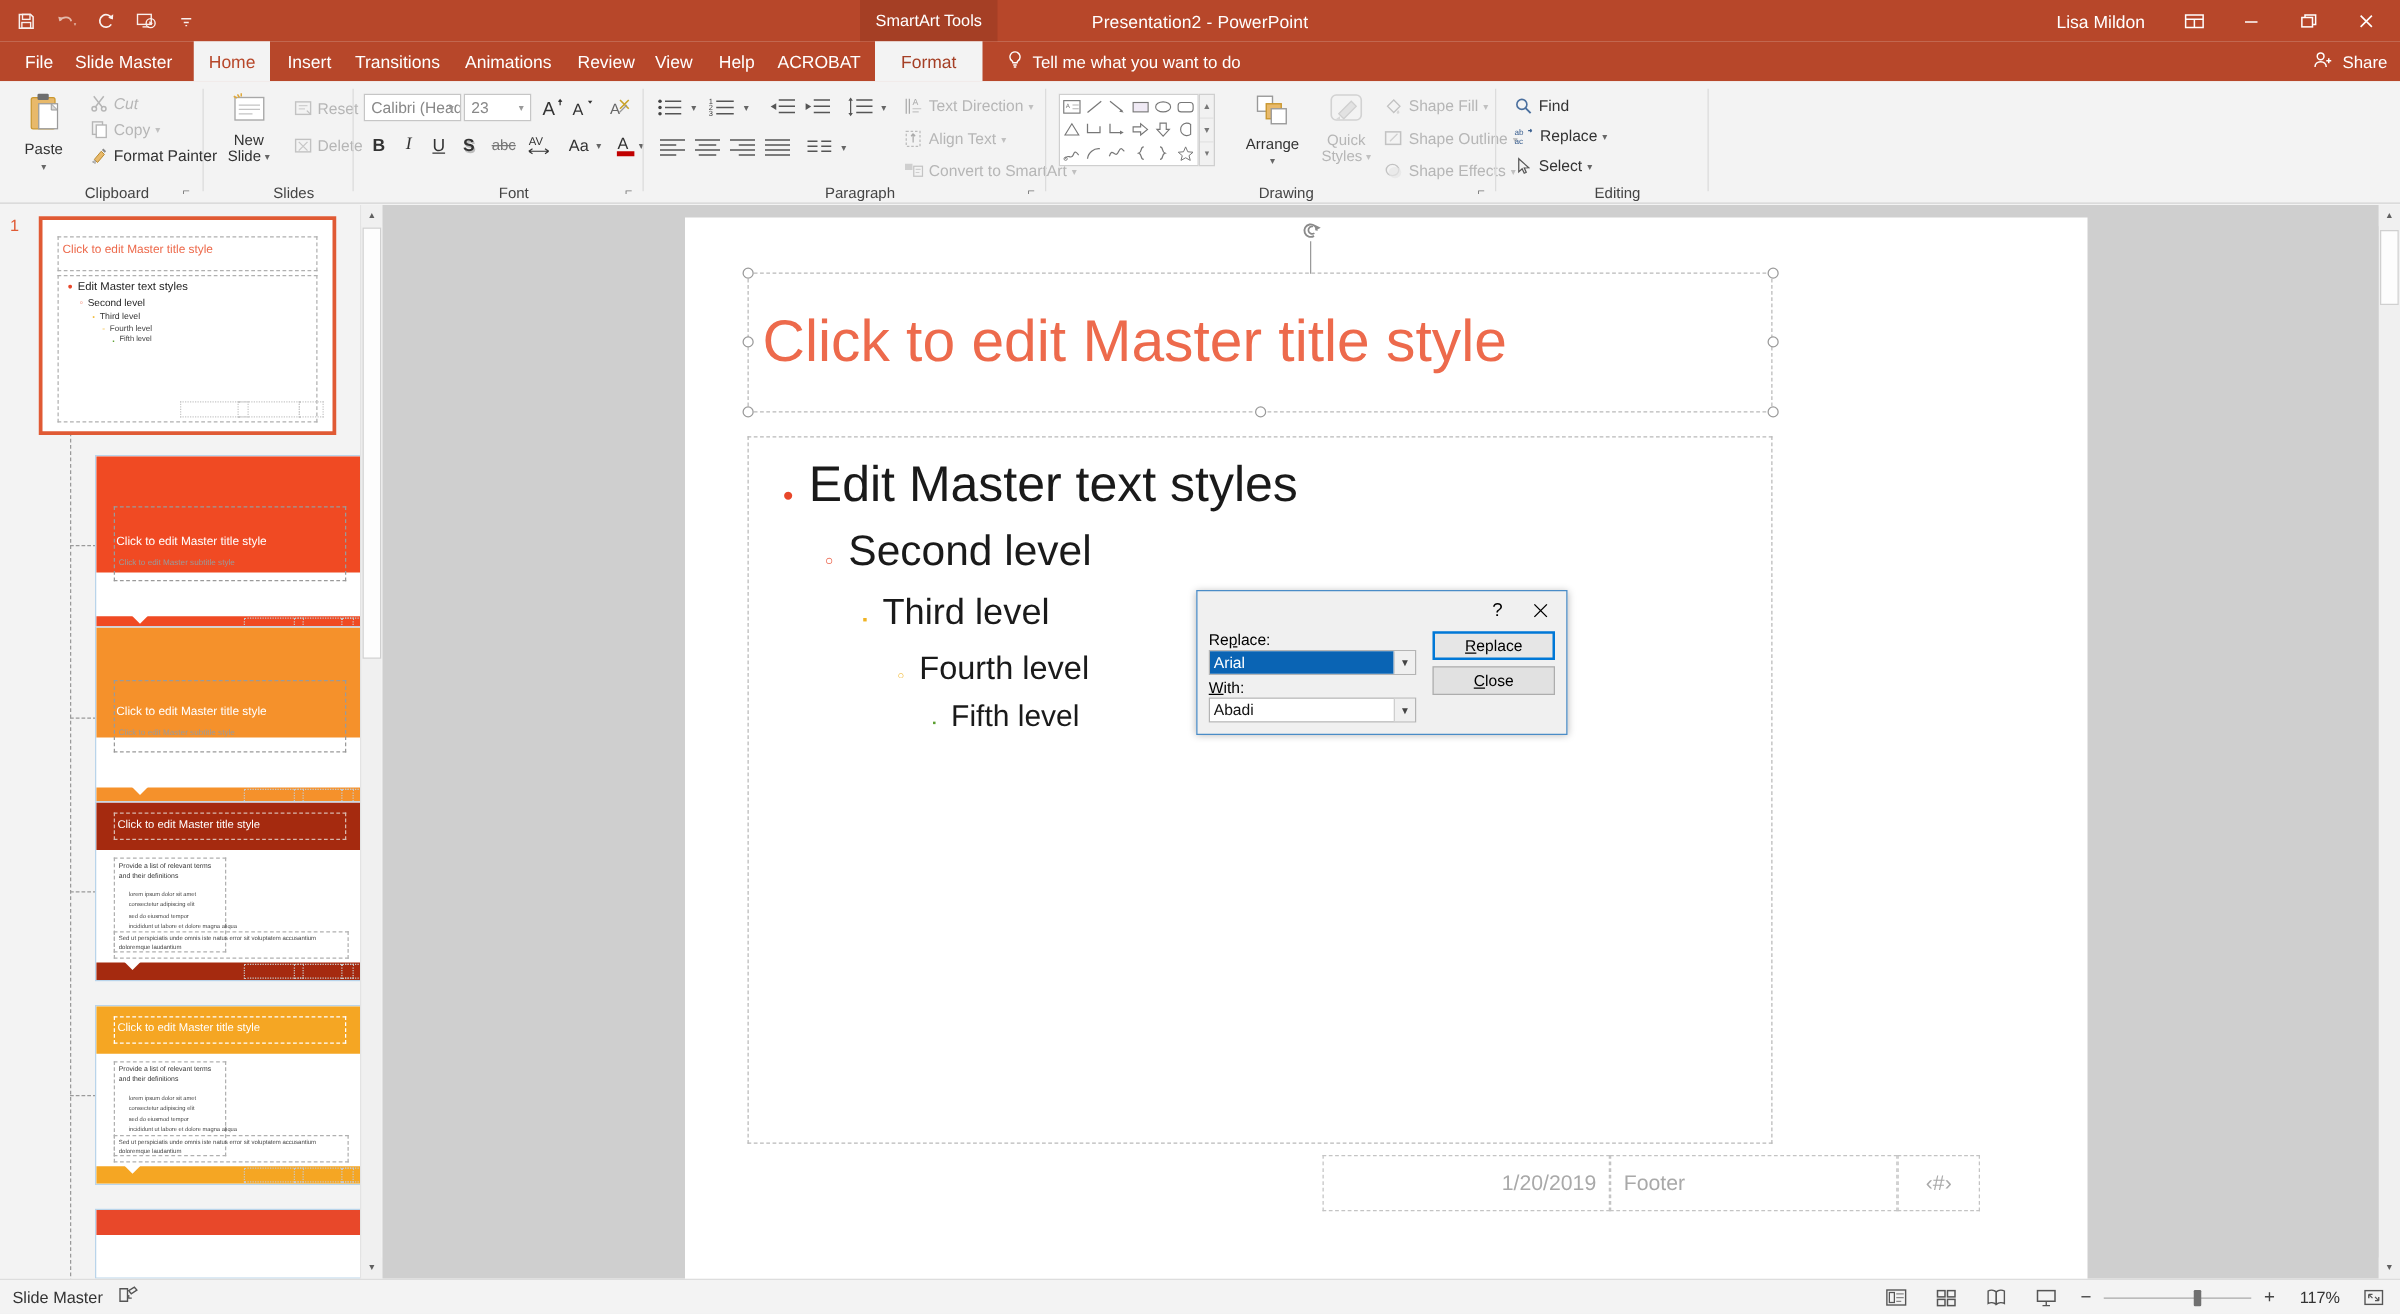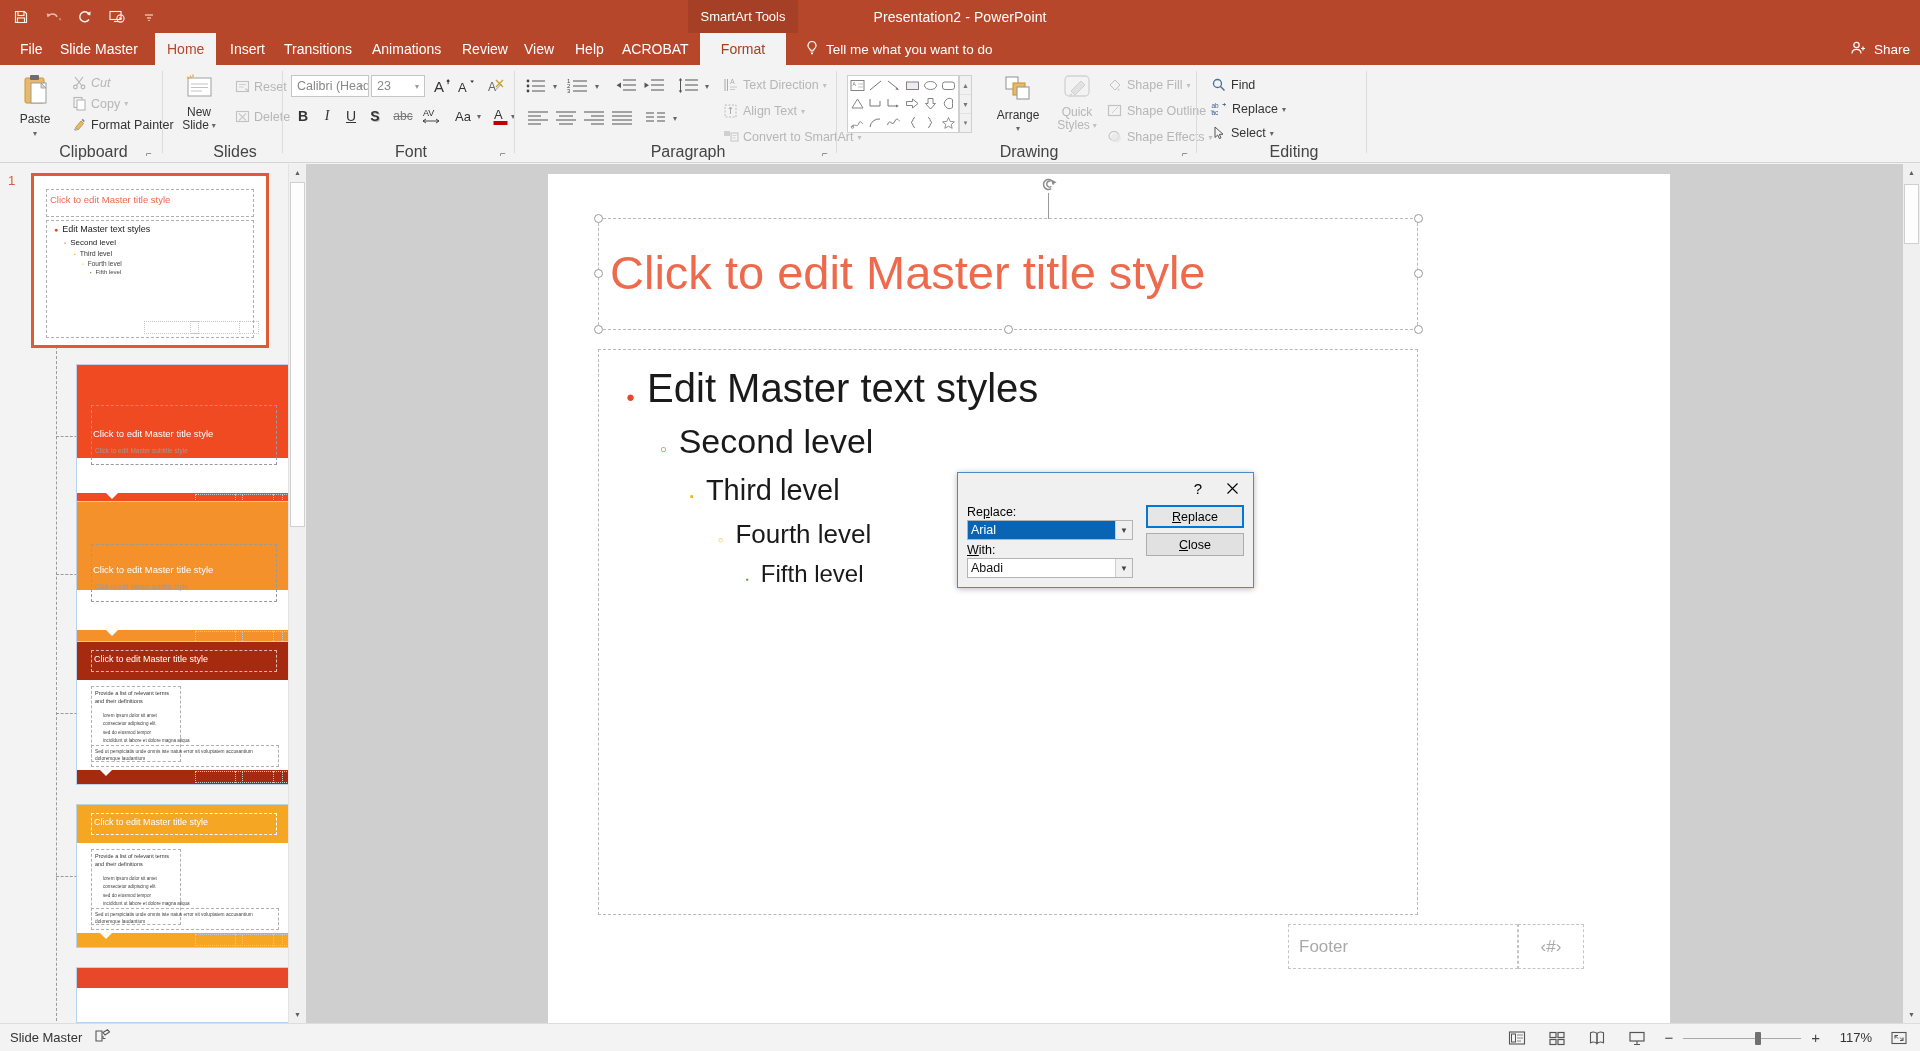--- a/index.html
+++ b/index.html
@@ -68,21 +68,21 @@
   }
 
   
   #ribbon {
     position: absolute; top: 65px; left: 0; width: 1920px; height: 98px;
     background: #f3f3f3; border-bottom: 1px solid #d4d4d4;
   }
   .rgroup { position: absolute; top: 0; height: 98px; }
   .rgroup-label {
     position: absolute; bottom: 2px; width: 100%; text-align: center;
-    font-size: 16px; color: #444; padding-left: 24px;
+    font-size: 12px; color: #444; padding-left: 24px;
   }
   .rgroup-sep {
     position: absolute; top: 6px; width: 1px; height: 82px; background: #dcdcdc;
   }
   .dlg-launcher {
     position: absolute; bottom: 3px; width: 12px; height: 12px;
     color: #777; font-size: 10px; line-height: 12px; text-align: center;
   }
 
   .btn-big {
@@ -294,20 +294,46 @@
     <div class="qat-btn">
       <svg width="14" height="14" viewBox="0 0 14 14">
           <path d="M3 5h8M5 8h4M6.3 10.5h1.4" stroke="#fff" stroke-width="1.1"></path>
         </svg>
     </div>
   </div>
 
   <div class="win-title">Presentation2  -  PowerPoint</div>
   <div class="ctx-tools-label">SmartArt Tools</div>
 
+  <div class="user-area">
+    <div class="user-name">Lisa Mildon</div>
+    <div class="win-btn">
+      <svg width="17" height="14" viewBox="0 0 17 14">
+          <rect x="1.5" y="2" width="14" height="10" fill="none" stroke="#fff" stroke-width="1.2"></rect>
+          <path d="M1.5 5.4h14" stroke="#fff" stroke-width="1.2"></path>
+          <path d="M8.5 5.4v6.6" stroke="#fff" stroke-width="1.2"></path>
+        </svg>
+    </div>
+    <div class="win-btn">
+      <svg width="16" height="12" viewBox="0 0 16 12">
+          <path d="M3 6.5h10" stroke="#fff" stroke-width="1.2"></path>
+        </svg>
+    </div>
+    <div class="win-btn">
+      <svg width="16" height="14" viewBox="0 0 16 14">
+          <rect x="2.5" y="4" width="8.5" height="7.5" fill="none" stroke="#fff" stroke-width="1.2"></rect>
+          <path d="M5 4V2h8.5v7.5h-2" fill="none" stroke="#fff" stroke-width="1.2"></path>
+        </svg>
+    </div>
+    <div class="win-btn">
+      <svg width="16" height="14" viewBox="0 0 16 14">
+          <path d="M3.5 2.5l9 9M12.5 2.5l-9 9" stroke="#fff" stroke-width="1.3"></path>
+        </svg>
+    </div>
+  </div>
 </div>
 
 <div id="tabbar">
   <div class="tab" style="left:8px;">File</div>
   <div class="tab" style="left:48px;">Slide Master</div>
   <div class="tab active" style="left:155px;">Home</div>
   <div class="tab" style="left:218px;">Insert</div>
   <div class="tab" style="left:272px;">Transitions</div>
   <div class="tab" style="left:360px;">Animations</div>
   <div class="tab" style="left:450px;">Review</div>
@@ -960,20 +986,23 @@
     </div>
     <div class="body-line" style="left:170px; top:345px; font-size:26px;">
       <span class="bullet" style="color:#f0b323; font-size:9px;">○</span>
       <span>Fourth level</span>
     </div>
     <div class="body-line" style="left:198px; top:386px; font-size:24px;">
       <span class="bullet" style="color:#5a9e2f; font-size:8px;">▪</span>
       <span>Fifth level</span>
     </div>
 
+    <div class="footer-cell" style="left:510px; top:750px; width:230px; height:45px; justify-content:flex-end; padding-right:10px;">
+      <span>1/20/2019</span>
+    </div>
     <div class="footer-cell" style="left:740px; top:750px; width:230px; height:45px; padding-left:10px;">
       <span>Footer</span>
     </div>
     <div class="footer-cell" style="left:970px; top:750px; width:66px; height:45px; justify-content:center;">
       <span>‹#›</span>
     </div>
   </div>
 </div>
 
 <div id="edit-vscroll">

